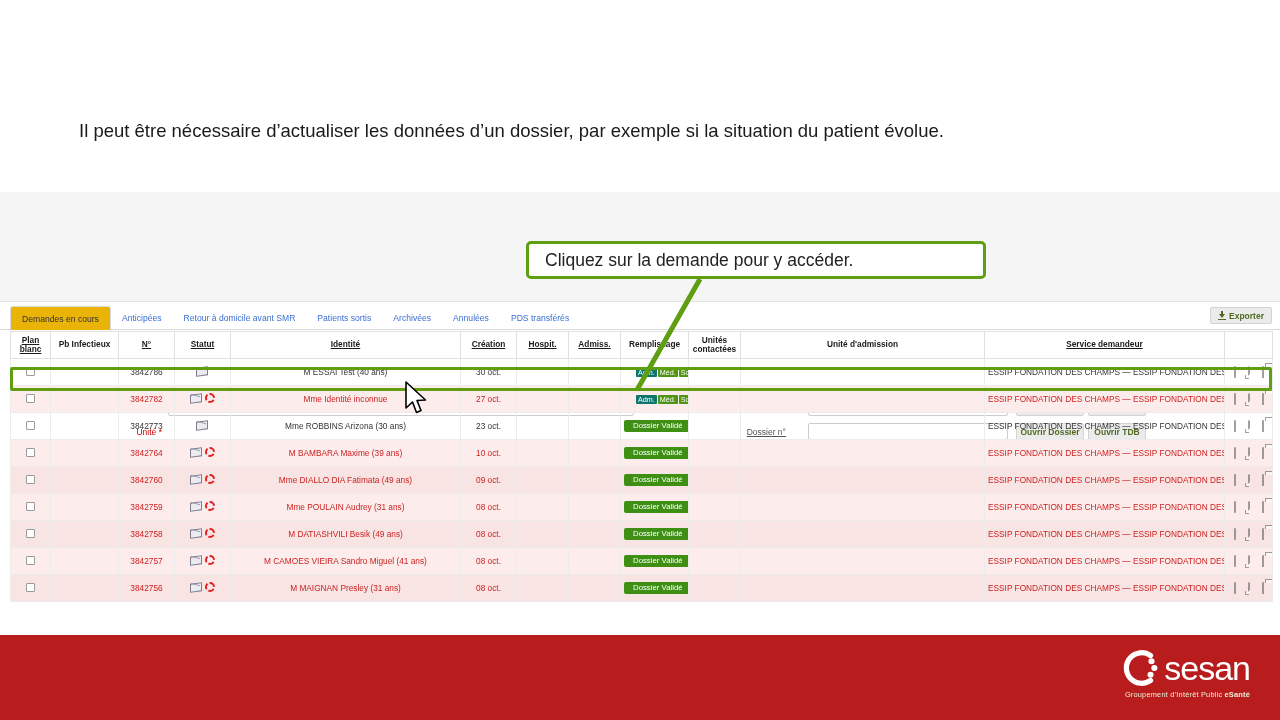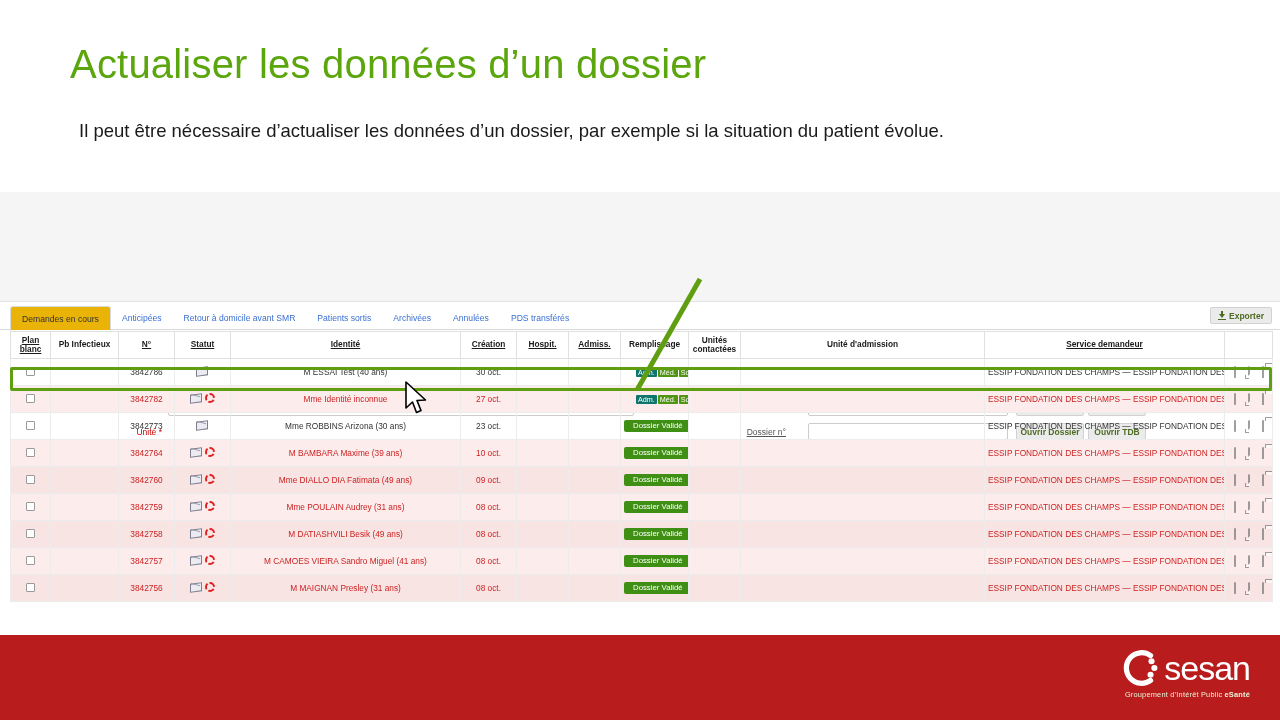--- a/index.html
+++ b/index.html
@@ -221,21 +221,20 @@
     position: absolute; right: 30px; top: 55px; color: #e8f3d8;
     font-size: 7.4px; letter-spacing: .2px; white-space: nowrap;
   }
   .logo-sub b { font-weight: bold; }
 </style>
 </head>
 <body>
 
 <div id="slide">
 
-  <div class="slide-title">Actualiser les données d’un dossier</div>
   <div class="slide-subtitle">Il peut être nécessaire d’actualiser les données d’un dossier, par exemple si la situation du patient évolue.</div>
 
   <div class="app">
 
     <div class="app-filters"></div>
 
     <div class="f-label red" style="left:100px; top:211px; width:62px;"><span>Etablissement</span> <span class="req">*</span></div>
     <div class="f-input" style="left:168px; top:207px; width:466px;"><span>ESSIP FONDATION DES CHAMPS (PDS750070070)</span></div>
     <div class="f-caret" style="left:621px; top:214px;"></div>
 
@@ -577,20 +576,23 @@
       </table>
     </div>
   </div>
 
   <div class="row-ring"></div>
 
   <svg class="arrow-svg">
     <line x1="700" y1="279" x2="637" y2="390" stroke="#5e9e10" stroke-width="5"></line>
   </svg>
 
+  <div class="callout">
+    <span>Cliquez sur la demande pour y accéder.</span>
+  </div>
 
   <svg class="cursor" width="26" height="36" viewBox="0 0 26 36">
     <path d="M2,1 L2,27 L8.5,21 L12.5,31.5 L17,29.5 L13,19.5 L21.5,19 Z" fill="#ffffff" stroke="#000000" stroke-width="1.6" stroke-linejoin="round"></path>
   </svg>
 
   <div class="footer">
     <div class="logo">
       <svg class="logo-mark" viewBox="0 0 44 44">
         <path d="M32,9 A16,16 0 1,0 32,35" fill="none" stroke="#ffffff" stroke-width="5.5" stroke-linecap="round"></path>
         <circle cx="33" cy="15" r="3.2" fill="#ffffff"></circle>

